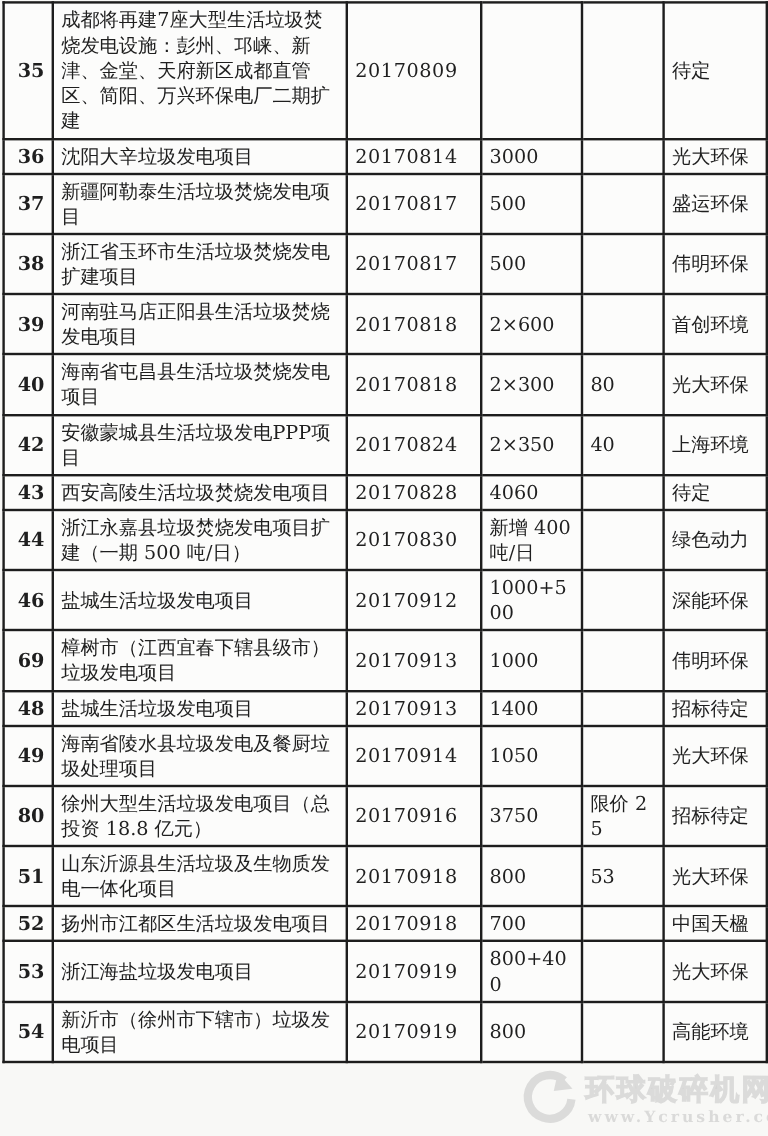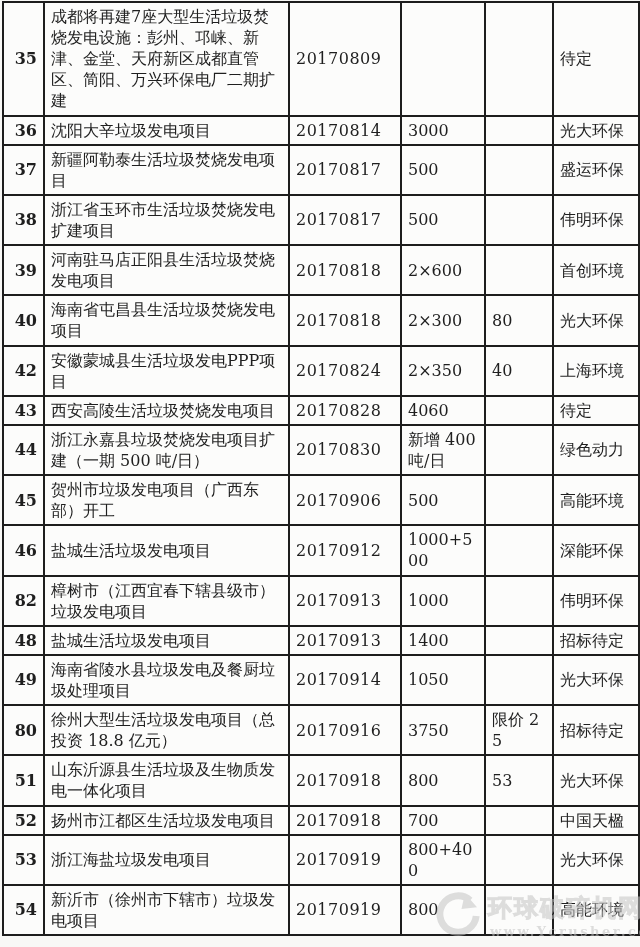--- a/index.html
+++ b/index.html
@@ -166,37 +166,29 @@
         </tr>
         <tr>
           <td class="col-no">44</td>
           <td class="col-project">浙江永嘉县垃圾焚烧发电项目扩建（一期 500 吨/日）</td>
           <td class="col-date">20170830</td>
           <td class="col-capacity">新增 400 吨/日</td>
           <td class="col-price"></td>
           <td class="col-company">绿色动力</td>
         </tr>
         <tr>
-          <td class="col-no">45</td>
-          <td class="col-project">贺州市垃圾发电项目（广西东部）开工</td>
-          <td class="col-date">20170906</td>
-          <td class="col-capacity">500</td>
-          <td class="col-price"></td>
-          <td class="col-company">高能环境</td>
-        </tr>
-        <tr>
           <td class="col-no">46</td>
           <td class="col-project">盐城生活垃圾发电项目</td>
           <td class="col-date">20170912</td>
           <td class="col-capacity">1000+500</td>
           <td class="col-price"></td>
           <td class="col-company">深能环保</td>
         </tr>
         <tr>
-          <td class="col-no">82</td>
+          <td class="col-no">69</td>
           <td class="col-project">樟树市（江西宜春下辖县级市）垃圾发电项目</td>
           <td class="col-date">20170913</td>
           <td class="col-capacity">1000</td>
           <td class="col-price"></td>
           <td class="col-company">伟明环保</td>
         </tr>
         <tr>
           <td class="col-no">48</td>
           <td class="col-project">盐城生活垃圾发电项目</td>
           <td class="col-date">20170913</td>

